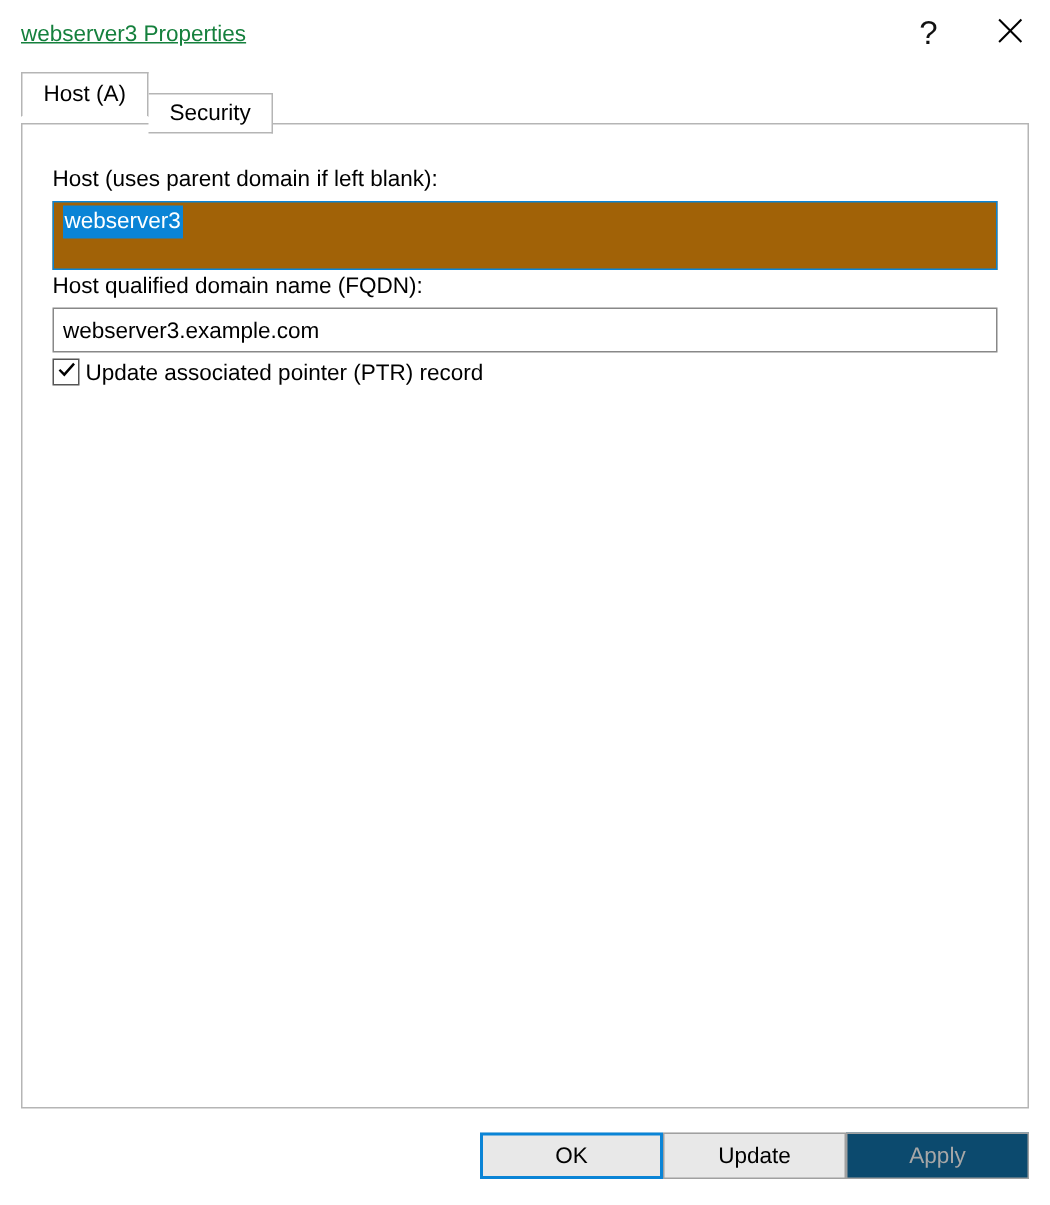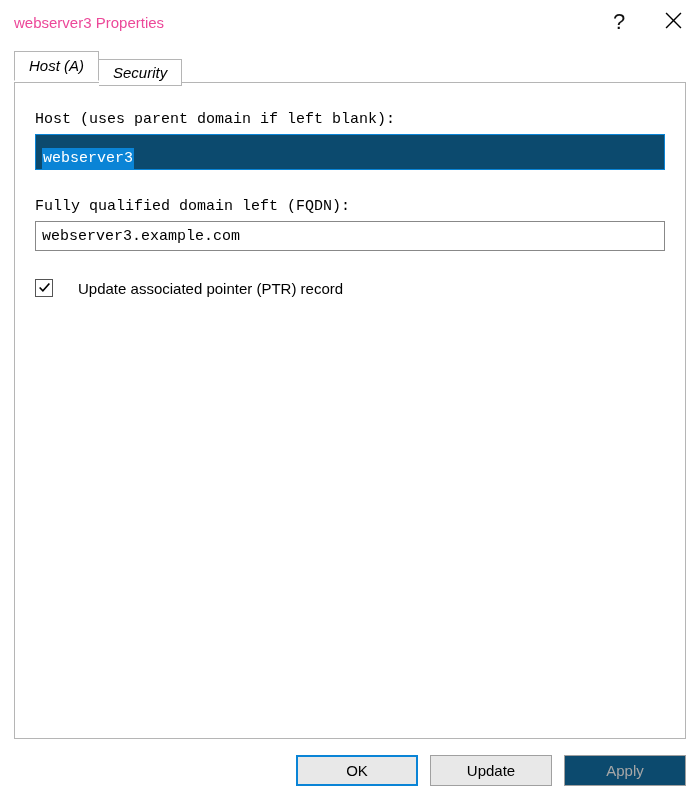--- a/index.html
+++ b/index.html
@@ -22,21 +22,22 @@
     }
     .titlebar {
       display: flex;
       align-items: center;
       height: 44px;
       padding-left: 14px;
     }
     .titlebar-title {
       flex: 1;
       font-size: 15px;
-      color: #ec4899;
+      color: #15803d;
+      text-decoration: underline;
     }
     .titlebar-btn {
       width: 54px;
       height: 44px;
       display: flex;
       align-items: center;
       justify-content: center;
       color: #111;
       font-size: 22px;
       font-weight: 300;
@@ -44,25 +45,24 @@
     .titlebar-btn.help { font-size: 22px; }
     .titlebar-btn.close svg { width: 17px; height: 17px; }
     .client {
       flex: 1;
       display: flex;
       flex-direction: column;
       padding: 4px 14px 14px 14px;
     }
     .tabstrip {
       display: flex;
-      align-items: center;
+      align-items: flex-start;
       height: 34px;
       position: relative;
       z-index: 2;
-      font-style: italic;
     }
     .tab {
       padding: 5px 14px 6px 14px;
       border: 1px solid #b5b5b5;
       font-size: 15px;
       background: #fff;
       color: #000;
       position: relative;
     }
     .tab.active {
@@ -85,26 +85,26 @@
       z-index: 1;
       background: #fff;
     }
     .field-label {
       font-size: 15px;
       margin-bottom: 6px;
     }
     .text-input {
       width: 100%;
       border: 1px solid #888;
-      height: 36px;
-      padding: 13px 6px;
+      height: 46px;
+      padding: 2px 6px;
       font-size: 15px;
       font-family: inherit;
       color: #000;
-      background: #0c4a6e;
+      background: #a16207;
     }
     .text-input.focused {
       border: 1px solid #0a84d6;
       outline: none;
     }
     .selected-text {
       background: #0a84d6;
       color: #fff;
       display: inline-block;
       padding: 0 1px;
@@ -113,41 +113,40 @@
     .input-like {
       width: 100%;
       border: 1px solid #888;
       height: 30px;
       padding: 5px 6px;
       font-size: 15px;
       display: flex;
       align-items: center;
       background: #fff;
     }
-    .group { margin-bottom: 28px; font-family: Liberation Mono, monospace; }
+    .group { margin-bottom: 2px; }
     .checkbox-row {
       display: flex;
       align-items: center;
-      gap: 25px;
+      gap: 4px;
       margin-top: 4px;
     }
     .chk {
       width: 18px;
       height: 18px;
       border: 1px solid #555;
       display: flex;
       align-items: center;
       justify-content: center;
       background: #fff;
     }
     .chk svg { width: 13px; height: 13px; }
     .button-row {
       display: flex;
       justify-content: flex-end;
-      gap: 12px;
       padding-top: 12px;
       height: 50px;
       align-items: center;
     }
     .btn {
       width: 122px;
       height: 31px;
       border: 1px solid #a0a0a0;
       background: #e8e8e8;
       font-size: 15px;
@@ -203,21 +202,21 @@
     <div class="tabpanel">
 
       <div class="group">
         <div class="field-label">Host (uses parent domain if left blank):</div>
         <div class="text-input focused">
           <span class="selected-text">webserver3</span>
         </div>
       </div>
 
       <div class="group">
-        <div class="field-label">Fully qualified domain left (FQDN):</div>
+        <div class="field-label">Host qualified domain name (FQDN):</div>
         <div class="input-like">
           <span>webserver3.example.com</span>
         </div>
       </div>
 
 
       <div class="checkbox-row">
         <div class="chk">
           <span>
             <svg viewBox="0 0 16 16">

